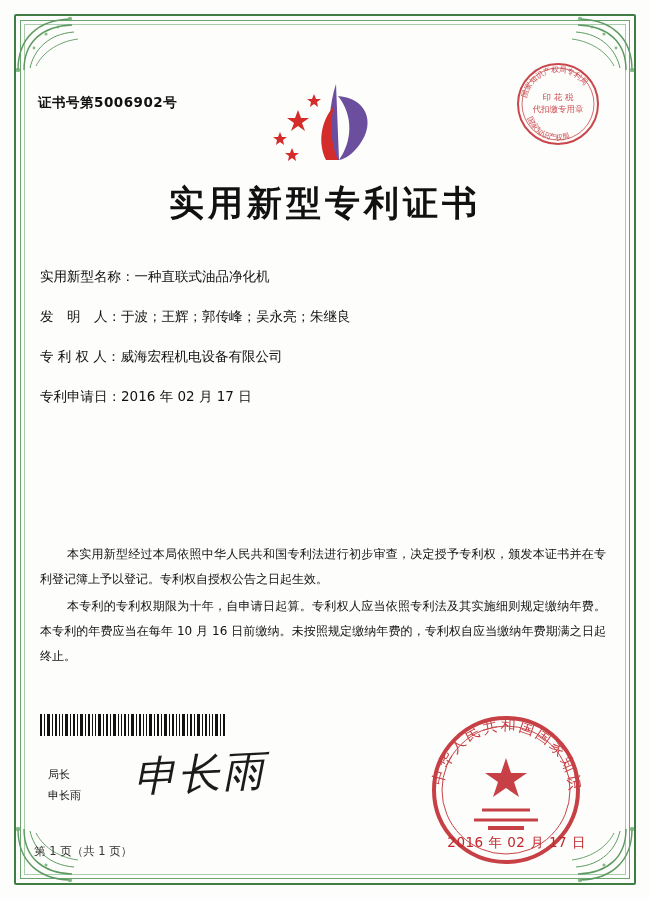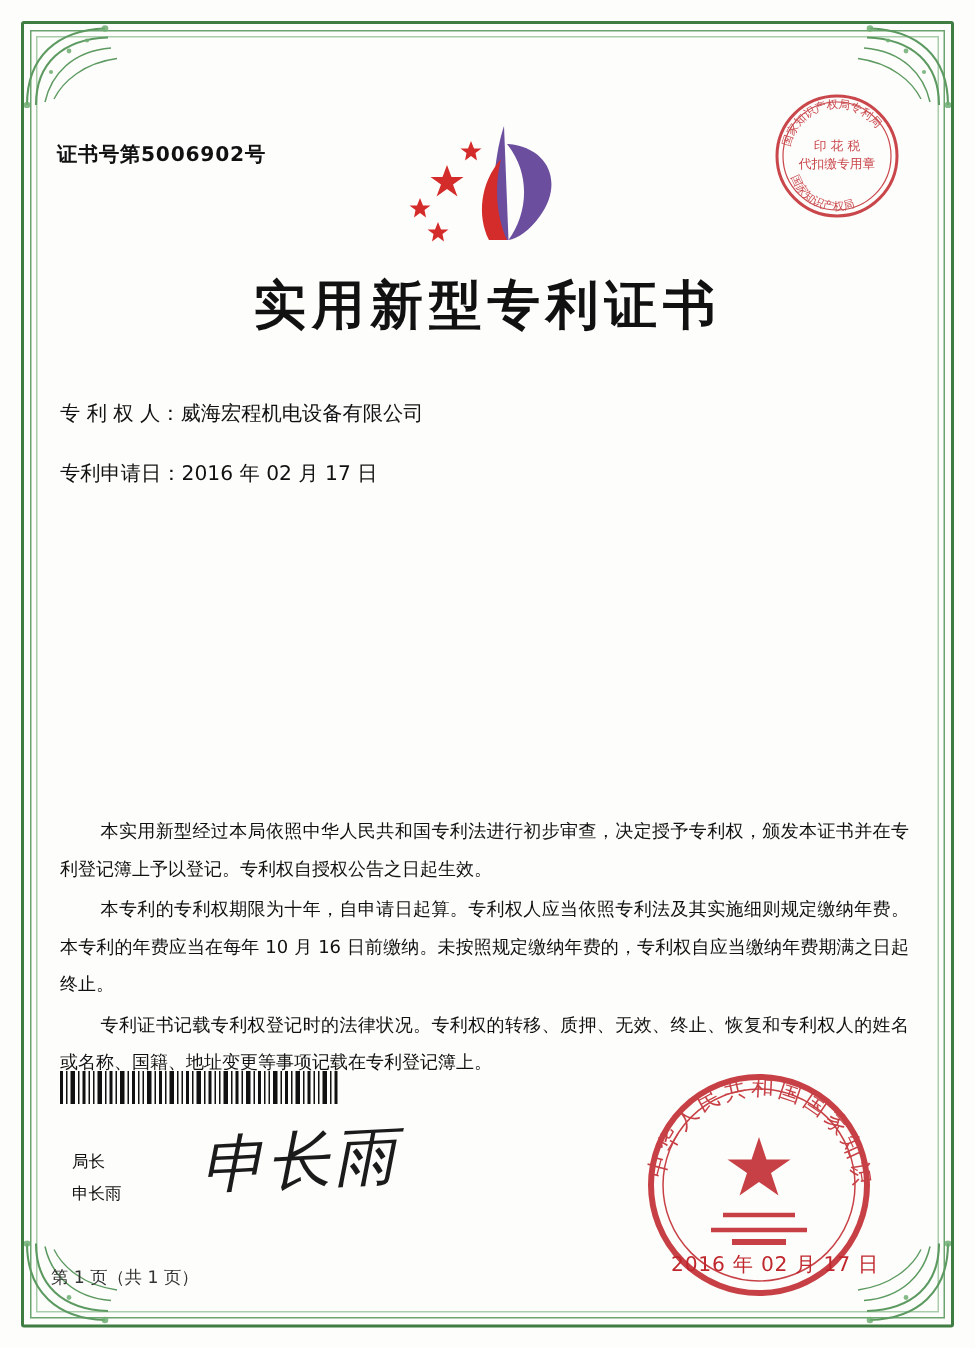--- a/index.html
+++ b/index.html
@@ -311,31 +311,36 @@
             <textPath href="#arcBot" startOffset="10%">国家知识产权局</textPath>
           </text>
         </g>
       </svg>
     </div>
 
     <div class="title">实用新型专利证书</div>
 
     <div class="fields">
       <div class="field-row">
+        <span class="label">实用新型名称：</span><span class="value">一种直联式油品净化机</span>
+      </div>
+      <div class="field-row">
+        <span class="label">发　明　人：</span><span class="value">于波；王辉；郭传峰；吴永亮；朱继良</span>
+      </div>
+      <div class="field-row">
         <span class="label">专 利 权 人：</span><span class="value">威海宏程机电设备有限公司</span>
       </div>
       <div class="field-row">
         <span class="label">专利申请日：</span><span class="value">2016 年 02 月 17 日</span>
       </div>
     </div>
 
     <div class="paragraphs">
       <p>本实用新型经过本局依照中华人民共和国专利法进行初步审查，决定授予专利权，颁发本证书并在专利登记簿上予以登记。专利权自授权公告之日起生效。</p>
       <p>本专利的专利权期限为十年，自申请日起算。专利权人应当依照专利法及其实施细则规定缴纳年费。本专利的年费应当在每年 10 月 16 日前缴纳。未按照规定缴纳年费的，专利权自应当缴纳年费期满之日起终止。</p>
-      <p>专利证书记载专利权登记时的法律状况。专利权的转移、质押、无效、终止、恢复和专利权人的姓名或名称、国籍、地址变更等事项记载在专利登记簿上。</p>
     </div>
 
     <div class="barcode">
       <svg width="186" height="22" viewBox="0 0 186 22">
         <g fill="#111">
           <rect x="0" y="0" width="2" height="22"></rect>
             <rect x="4" y="0" width="1" height="22"></rect>
           <rect x="7" y="0" width="3" height="22"></rect>
             <rect x="12" y="0" width="1" height="22"></rect>
           <rect x="15" y="0" width="2" height="22"></rect>

